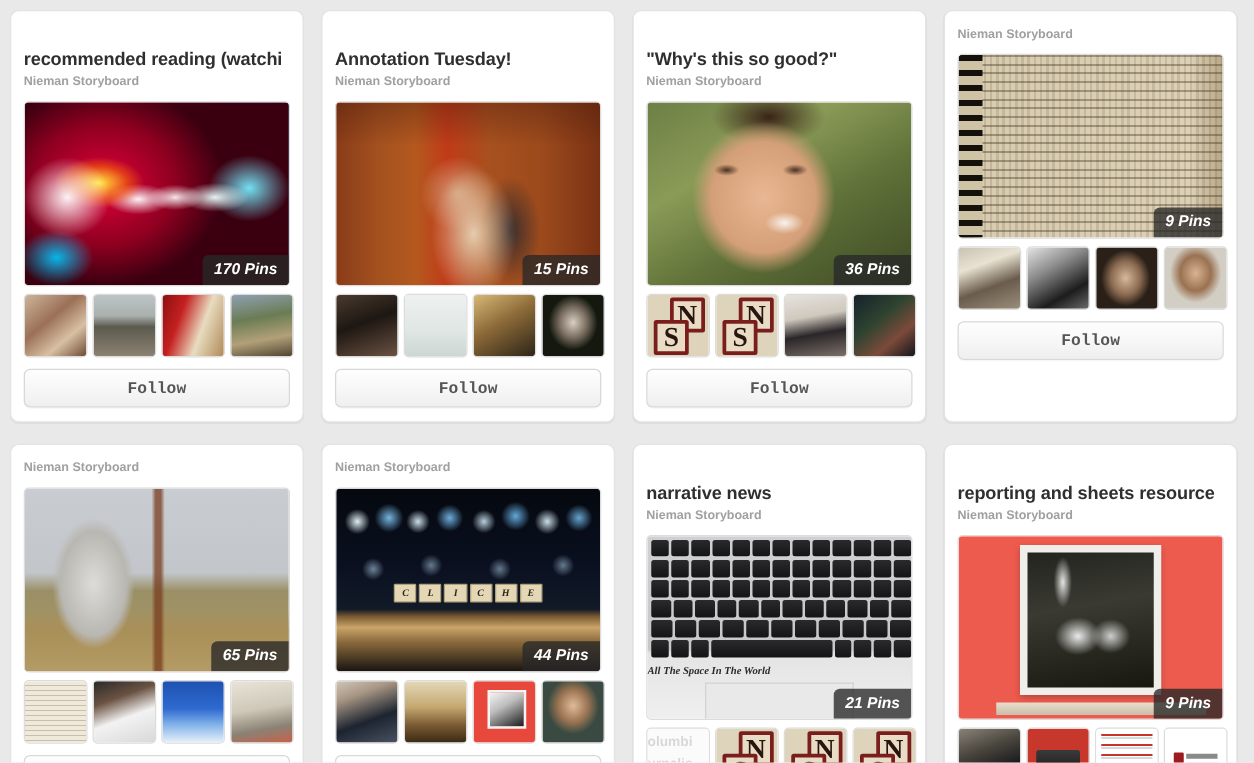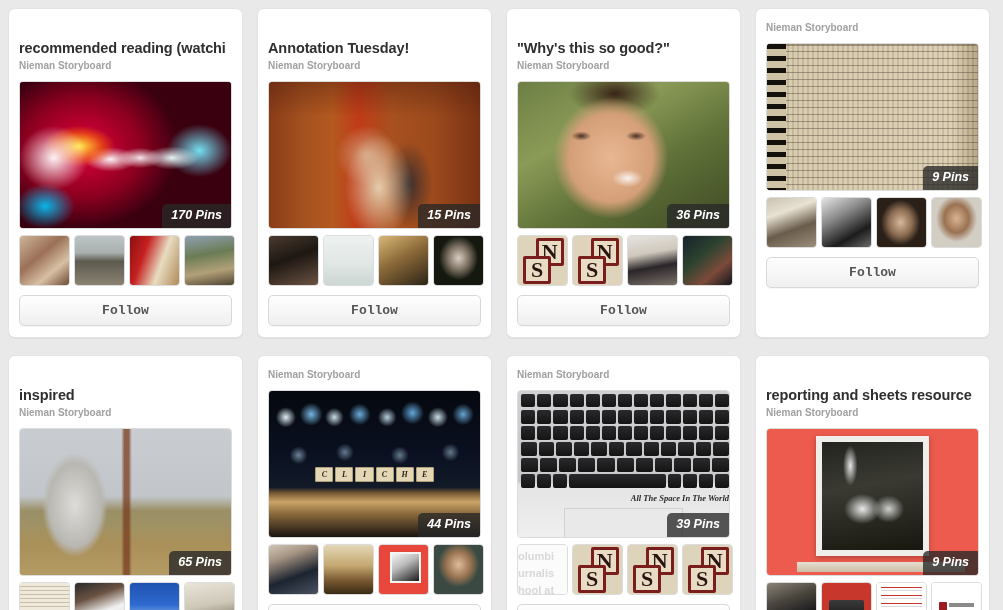--- a/index.html
+++ b/index.html
@@ -235,21 +235,21 @@
   }
   .kb-rows > div > i {
     flex: 1;
     background: linear-gradient(180deg, #2a2a2c 0%, #141415 100%);
     border-radius: 2px;
     box-shadow: 0 1px 0 rgba(255,255,255,.10);
   }
   .kb-rows > div > i.space { flex: 7; }
   .kb-caption {
     position: absolute; left: 0; right: 0; top: 70%;
-    text-align: right;
+    text-align: left;
     font-family: "Liberation Serif", serif;
     font-size: 8.5px;
     font-weight: bold;
     color: #2b2b2b;
   }
   .kb-trackpad {
     position: absolute; left: 22%; right: 22%; top: 80%; bottom: 0;
     background: #e9e9e9; border: 1px solid #d2d2d2; border-bottom: none;
   }
 
@@ -446,21 +446,20 @@
         <div class="thumb">
           <div class="thumb-img t-woman2"></div>
         </div>
         <div class="thumb">
           <div class="thumb-img t-man2"></div>
         </div>
       </div>
       <div class="follow-btn">Follow</div>
     </div>
     <div class="board-card">
-      <div class="card-title">inspired</div>
       <div class="card-owner">Nieman Storyboard</div>
       <div class="cover-wrap">
         <div class="cover-img img-prairie"></div>
         <div class="pin-badge">65 Pins</div>
       </div>
       <div class="thumb-strip">
         <div class="thumb">
           <div class="thumb-img t-clip"></div>
         </div>
         <div class="thumb">
@@ -499,20 +498,21 @@
         <div class="thumb">
           <div class="thumb-img t-redbk"></div>
         </div>
         <div class="thumb">
           <div class="thumb-img t-glasses"></div>
         </div>
       </div>
       <div class="follow-btn">Follow</div>
     </div>
     <div class="board-card">
+      <div class="card-title">narrative news</div>
       <div class="card-owner">Nieman Storyboard</div>
       <div class="cover-wrap">
         <div class="cover-img img-keyboard"></div>
         <div class="kb-rows">
           <div>
             <i></i>
             <i></i>
             <i></i>
             <i></i>
             <i></i>
@@ -588,21 +588,21 @@
             <i></i>
             <i class="space"></i>
             <i></i>
             <i></i>
             <i></i>
             <i></i>
           </div>
         </div>
         <div class="kb-caption">All The Space In The World</div>
         <div class="kb-trackpad"></div>
-        <div class="pin-badge">39 Pins</div>
+        <div class="pin-badge">21 Pins</div>
       </div>
       <div class="thumb-strip">
         <div class="thumb">
           <div class="thumb-img t-colum"></div>
         </div>
         <div class="thumb">
           <div class="thumb-img t-blocks"></div>
         </div>
         <div class="thumb">
           <div class="thumb-img t-blocks"></div>

